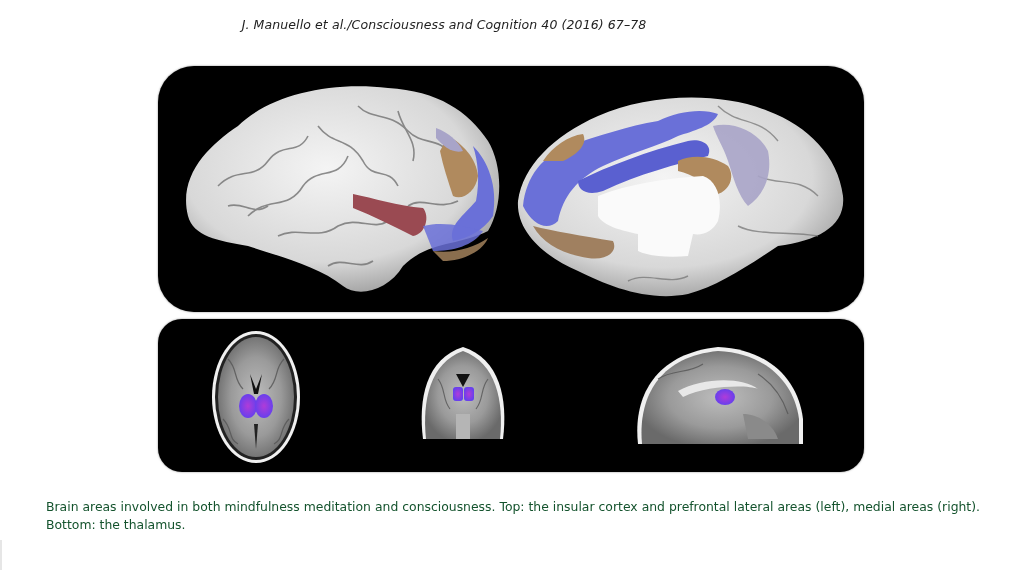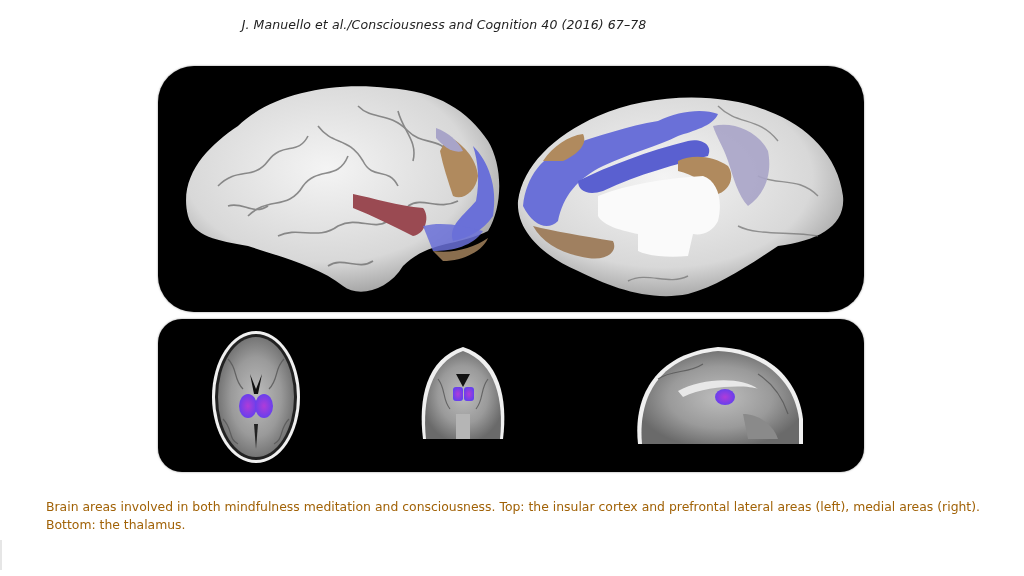--- a/index.html
+++ b/index.html
@@ -14,21 +14,21 @@
   }
   .panel {
     position: absolute; background: #000; border-radius: 36px; overflow: hidden;
     box-shadow: 0 0 2px rgba(0,0,0,0.5);
   }
   .panel-top { left: 158px; top: 66px; width: 706px; height: 246px; }
   .panel-bottom { left: 158px; top: 319px; width: 706px; height: 153px; border-radius: 24px; }
   .panel svg { position: absolute; left: 0; top: 0; }
   .caption {
     position: absolute; left: 46px; top: 498px; width: 934px;
-    font-family: "DejaVu Sans", sans-serif; font-size: 12.4px; line-height: 18px; color: #a16207;
+    font-family: "DejaVu Sans", sans-serif; font-size: 12.4px; line-height: 18px; color: #14532d;
     text-align: justify; text-align-last: left;
   }
   .left-mark { position: absolute; left: 0; top: 540px; width: 2px; height: 30px; background: #e6e6e6; }
 </style>
 </head>
 <body>
 
 <div class="running-head">J. Manuello et al./Consciousness and Cognition 40 (2016) 67–78</div>
 
 <div class="panel panel-top">

